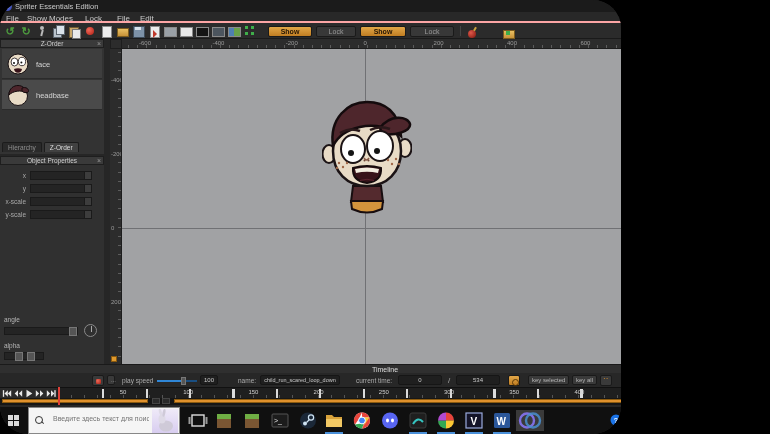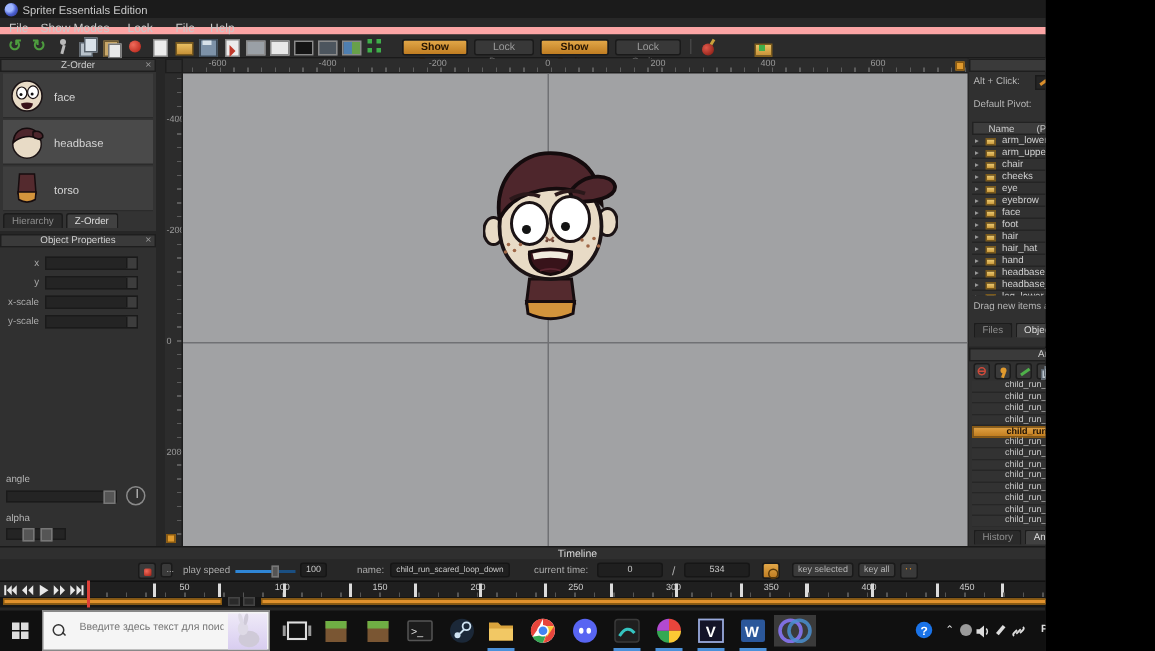--- a/index.html
+++ b/index.html
@@ -1,25 +1,25 @@
 <!DOCTYPE html>
 <html><head>
 <meta charset="utf-8">
 <style>
   html,body{margin:0;padding:0;background:#000;}
   *{box-sizing:border-box;font-family:"Liberation Sans",sans-serif;}
-  #win{position:relative;width:697px;height:434px;background:#262626;overflow:hidden;color:#ccc;}
+  #win{position:relative;width:621px;height:434px;background:#262626;overflow:hidden;color:#ccc;border-radius:28px;}
   .abs{position:absolute;}
   
   #titlebar{left:0;top:0;width:770px;height:12px;background:#1b1b1b;font-size:7.5px;color:#c9c9c9;}
   #titlebar .t-app{position:absolute;left:15px;top:2px;}
   #titlebar .t-path{position:absolute;left:88px;top:2px;color:#bdbdbd;}
   #app-logo{position:absolute;left:3px;top:1.5px;width:9px;height:9px;border-radius:50%;
     background:radial-gradient(circle at 35% 35%,#9fb6ff 0 30%,#4a5fd0 55%,#2e2f7a 100%);}
-  #menubar{left:0;top:12px;width:770px;height:11px;background:#282828;border-bottom:5px solid #fca5a5;}
+  #menubar{left:0;top:12px;width:770px;height:11px;background:#282828;border-bottom:2px solid #fca5a5;}
   .menu-item{position:absolute;top:1px;font-size:8px;color:#c9c9c9;padding:1px 3px;cursor:default;}
   #toolbar{left:0;top:23px;width:770px;height:16px;background:#2b2b2b;border-bottom:1px solid #1a1a1a;}
   #ticons{position:absolute;left:4px;top:2px;display:flex;gap:4px;align-items:center;height:12px;}
   .ticon{width:12px;height:12px;position:relative;display:inline-block;}
   .ticon::before{position:absolute;inset:0;text-align:center;}
   .ticon[data-variant="undo"]::before{content:"↺";color:#4d9c3e;font-size:11px;line-height:12px;font-weight:bold;}
   .ticon[data-variant="redo"]::before{content:"↻";color:#4d9c3e;font-size:11px;line-height:12px;font-weight:bold;}
   .ticon[data-variant="run"]::before{content:"";left:4px;top:1px;width:4px;height:4px;border-radius:50%;background:#b9b9b9;}
   .ticon[data-variant="run"]::after{content:"";position:absolute;left:5px;top:5px;width:2px;height:6px;background:#b9b9b9;transform:rotate(15deg);}
   .ticon[data-variant="copy"]::before{content:"";left:1px;top:3px;width:7px;height:8px;background:#b9c3cc;border:1px solid #5a646e;}
@@ -174,21 +174,21 @@
     <span id="app-logo"></span>
     <span class="t-app">Spriter Essentials Edition</span>
   </div>
 
   <div class="abs" id="menubar">
     <span class="menu-item" style="left:3px">File</span>
     <span class="menu-item" style="left:24px">Show</span>
     <span class="menu-item" style="left:46px">Modes</span>
     <span class="menu-item" style="left:82px">Lock</span>
     <span class="menu-item" style="left:114px">File</span>
-    <span class="menu-item" style="left:137px">Help</span>
+    <span class="menu-item" style="left:137px">Edit</span>
   </div>
 
   <div class="abs" id="toolbar">
     <div id="ticons">
 
     <span class="ticon" data-variant="undo"></span>
         <span class="ticon" data-variant="redo"></span>
         <span class="ticon" data-variant="run"></span>
         <span class="ticon" data-variant="copy"></span>
         <span class="ticon" data-variant="paste"></span>
@@ -233,29 +233,20 @@
     </div>
     <div class="zrow hl" style="top:41px">
       <span class="zthumb">
         <svg viewBox="0 0 24 24" width="24" height="24">
             <circle cx="12" cy="13" r="9.5" fill="#e8dbc6" stroke="#1b1315"></circle>
             <path d="M3,12 C3,5 8,2.5 12,2.5 C17,2.5 20,6 20.5,10 C15,6.5 7,8 3,12 Z" fill="#4e262c" stroke="#140b0d"></path>
             <path d="M16,5 C20,3.5 23,6 22.5,8.5 C21,10.5 17,9.5 16,8 Z" fill="#4e262c" stroke="#140b0d"></path>
           </svg>
       </span>
       <span class="zl">headbase</span>
-    </div>
-    <div class="zrow" style="top:72px">
-      <span class="zthumb">
-        <svg viewBox="0 0 24 24" width="24" height="24">
-            <path d="M7,2 L17,2 L18,15 L6,15 Z" fill="#542a2e" stroke="#170d0f"></path>
-            <path d="M6,14 L18,14 L17.5,19 Q12,22.5 6.5,19 Z" fill="#d3943c" stroke="#170d0f"></path>
-          </svg>
-      </span>
-      <span class="zl">torso</span>
     </div>
     <div class="tabbar" style="left:2px;top:103px">
       <span class="tab">Hierarchy</span>
       <span class="tab active">Z-Order</span>
     </div>
   </div>
 
   <div class="abs" id="objprops-panel">
     <div class="phead" style="left:0;top:0;width:104px">
       <span>Object Properties</span>

